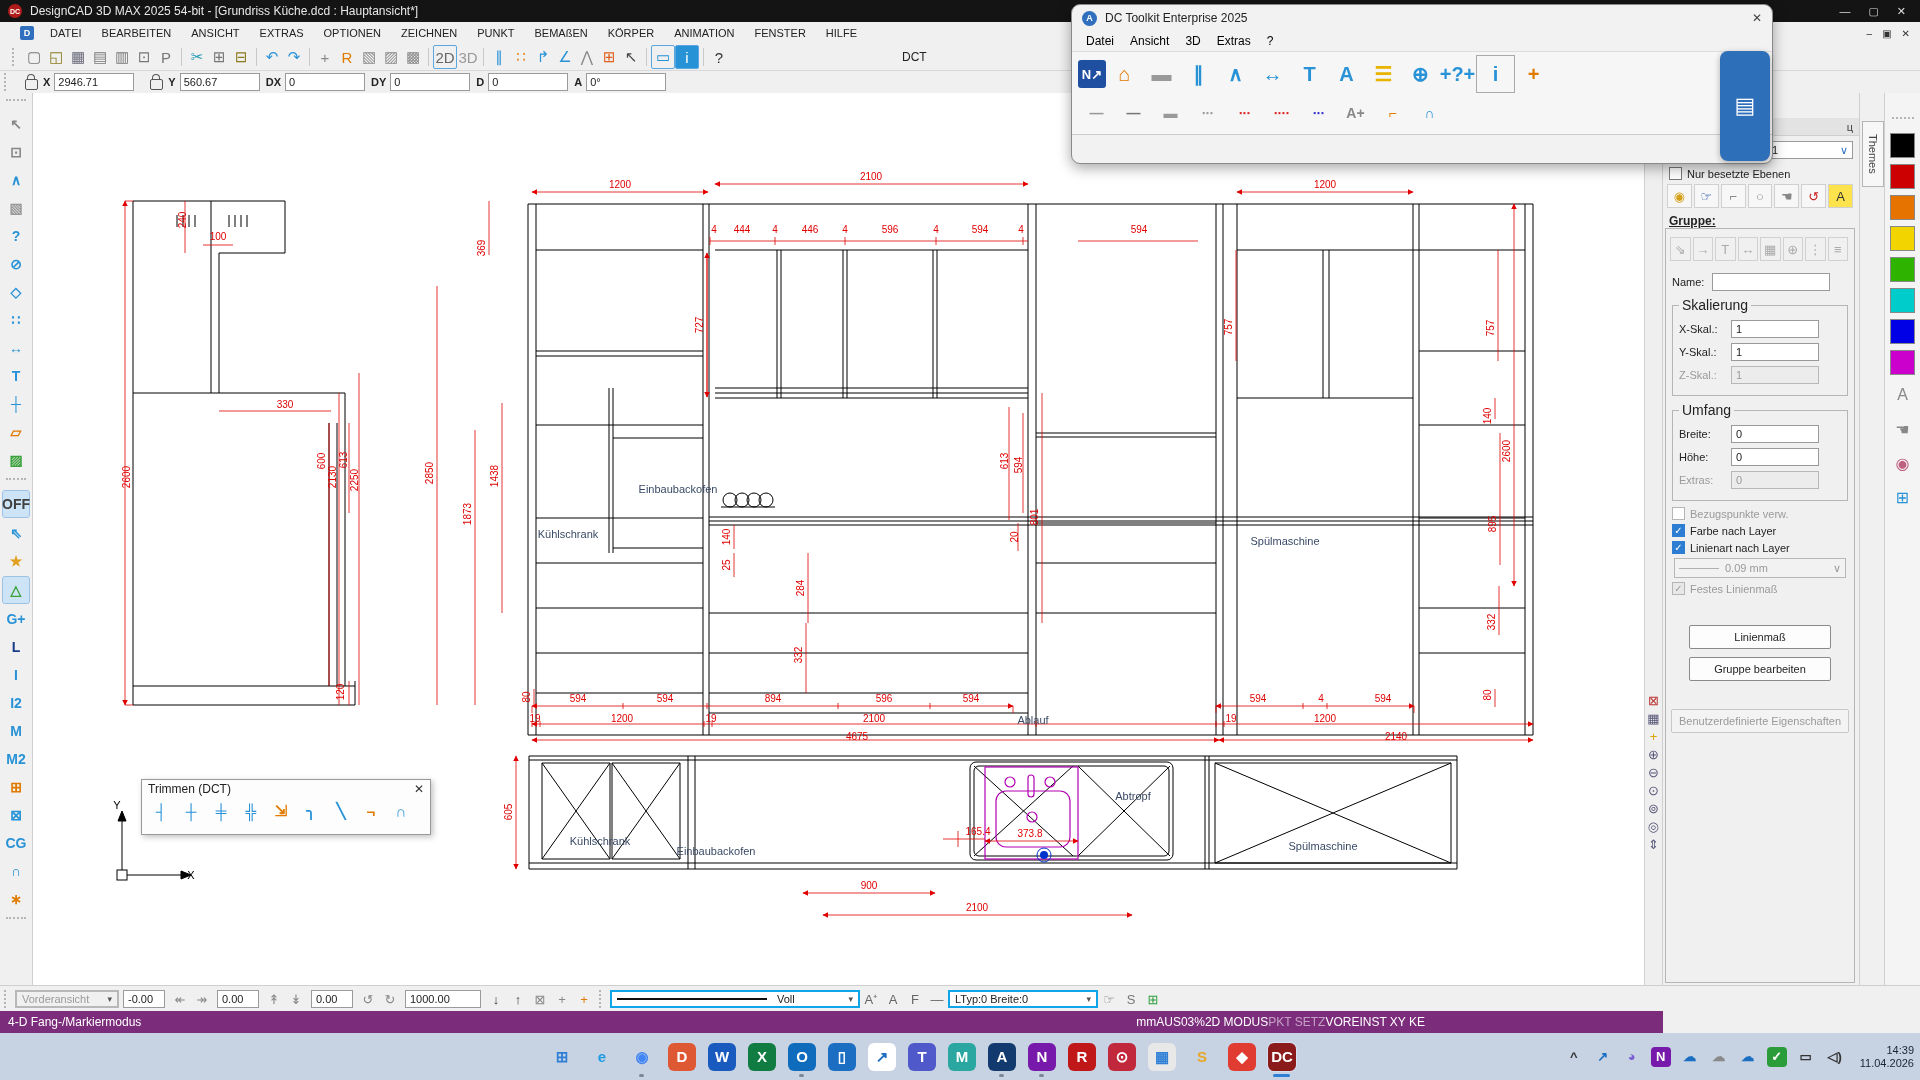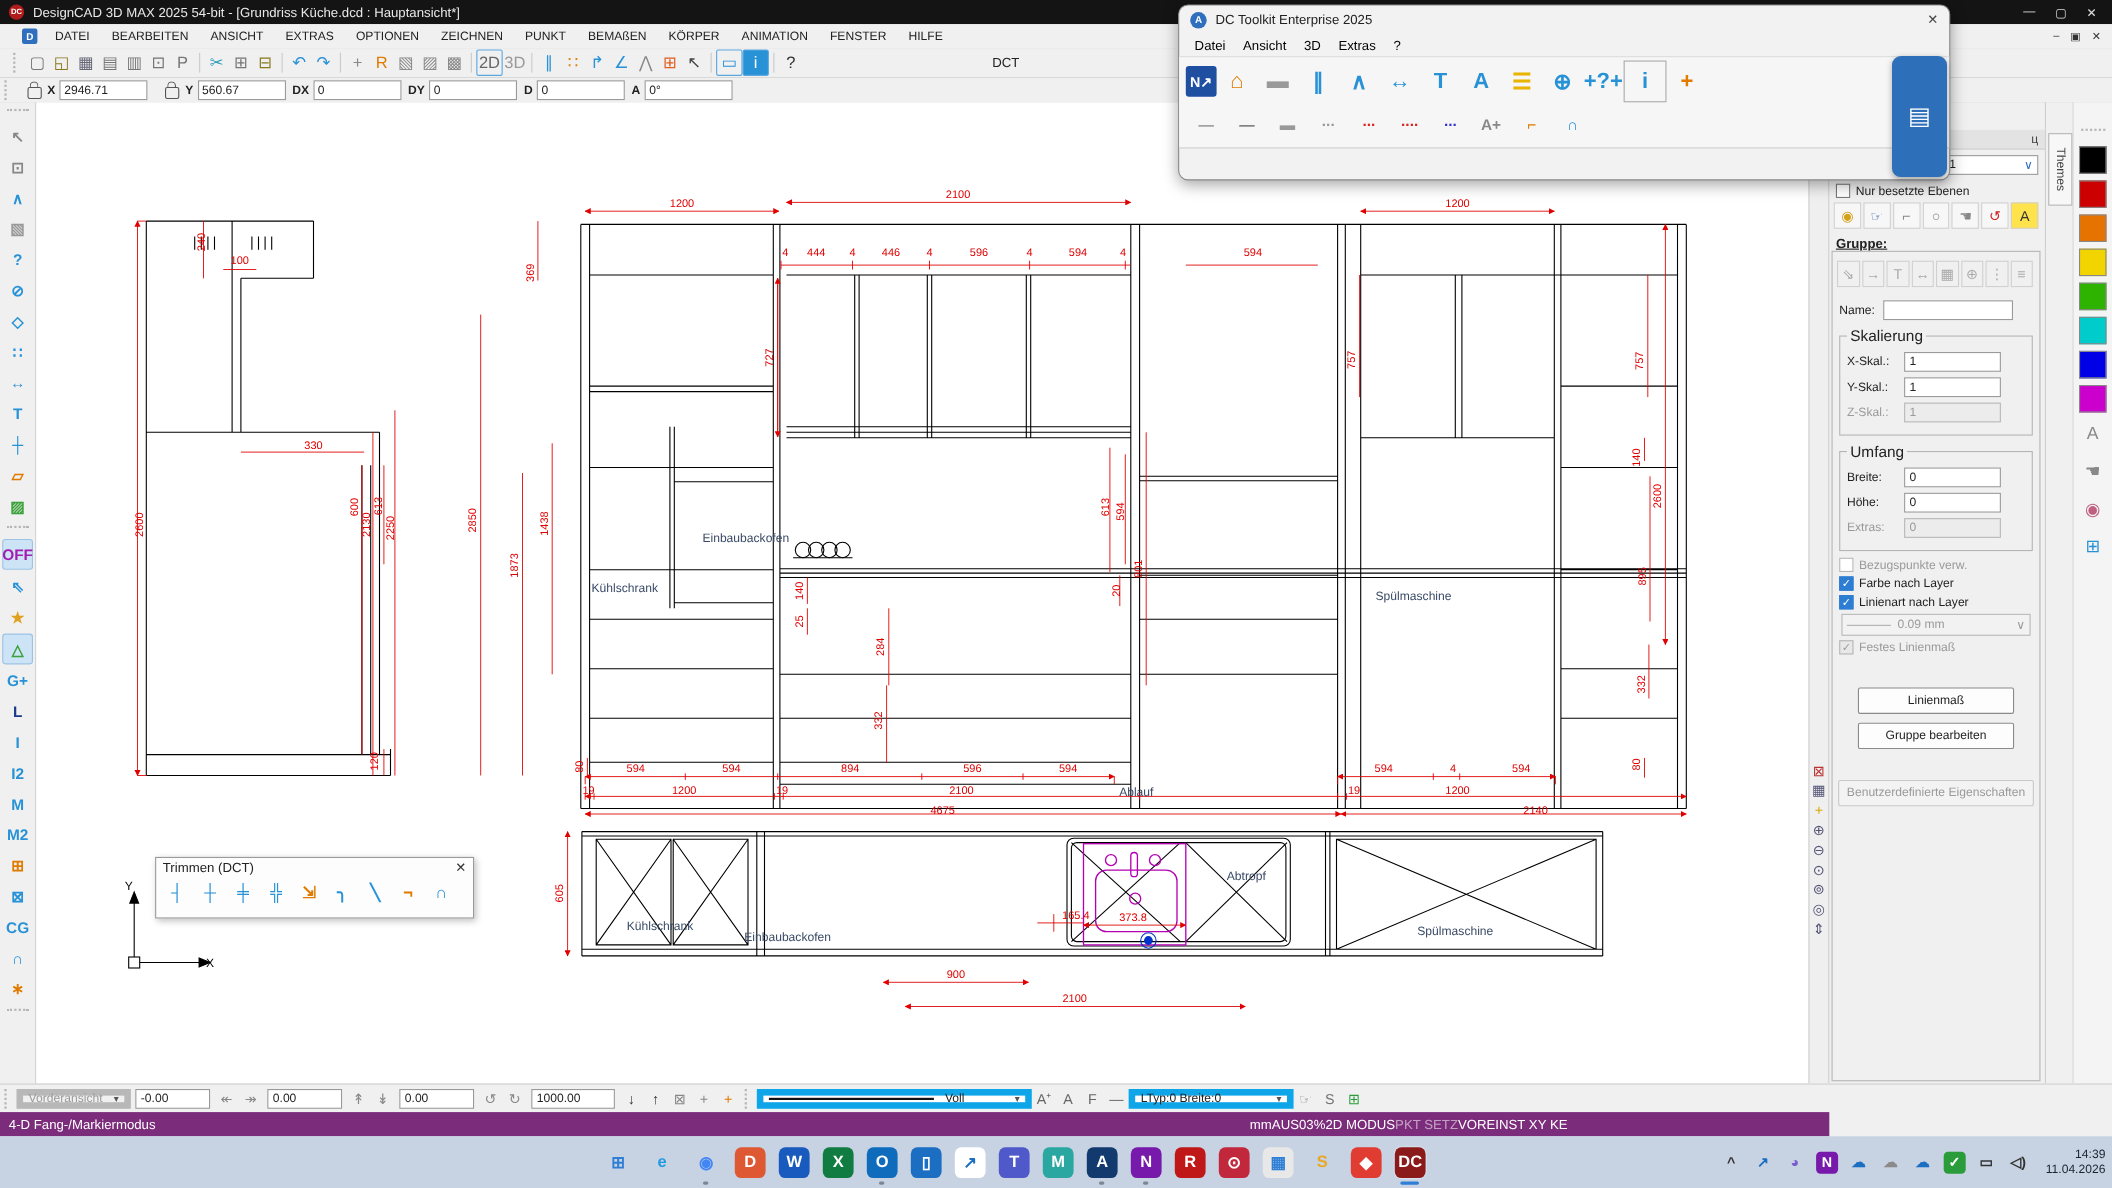--- a/index.html
+++ b/index.html
@@ -103,24 +103,24 @@
   .tk-row.small{font-size:14px;height:38px;}
   .tk-status{display:flex;height:23px;align-items:center;font-size:11px;color:#222;}
   .tk-cell{border-right:1px solid #c5c5c5;height:100%;display:flex;align-items:center;padding:0 8px;box-sizing:border-box;}
   .tk-blue{position:absolute;left:648px;top:46px;width:50px;height:110px;background:#2e6fba;border-radius:8px;
     display:flex;align-items:center;justify-content:center;color:#fff;font-size:22px;box-shadow:0 2px 6px rgba(0,0,0,.3);}
   .nav-ic{background:#1f4fa0;color:#fff !important;border-radius:3px;width:28px !important;height:28px !important;font-size:13px;}
   
   .bottombar{position:absolute;left:0;top:985px;width:1663px;height:26px;background:#f0f0f0;border-top:1px solid #cfcfcf;
     display:flex;align-items:center;font-size:11px;color:#222;}
   .bottombar .icon{width:22px;height:20px;display:flex;align-items:center;justify-content:center;font-size:13px;color:#666;}
-  .sel{height:18px;background:#fff;border:6px solid #0ea5e9;display:flex;align-items:center;padding:0 5px;box-sizing:border-box;}
+  .sel{height:18px;background:#fff;border:2px solid #0ea5e9;display:flex;align-items:center;padding:0 5px;box-sizing:border-box;}
   .sel .chev{margin-left:auto;color:#555;font-size:9px;padding-left:8px;}
   .sel.dis{background:#f0f0f0;color:#9a9a9a;border-color:#b8b8b8;}
-  .bfield{height:18px;width:68px;background:#fff;border:1px solid #9a9a9a;display:flex;align-items:center;padding:0 4px;margin:0 4px;box-sizing:border-box;}
+  .bfield{height:18px;width:42px;background:#fff;border:1px solid #9a9a9a;display:flex;align-items:center;padding:0 4px;margin:0 4px;box-sizing:border-box;}
   .lineprev{display:inline-block;width:150px;height:2px;background:#111;margin-right:10px;}
   .rfill{position:absolute;left:1663px;top:985px;width:257px;height:48px;background:#f0f0f0;border-top:1px solid #cfcfcf;}
   .statusbar{position:absolute;left:0;top:1011px;width:1663px;height:22px;background:#7b2c7b;color:#fff;
     display:flex;align-items:center;font-size:12px;padding:0 8px;box-sizing:border-box;}
   .statusbar .ritems{margin-left:auto;display:flex;padding-right:230px;}
   .statusbar .dimtx{opacity:.55;}
   
   .taskbar{position:absolute;left:0;top:1033px;width:1920px;height:47px;background:#c7d2e2;display:flex;align-items:center;}
   .tb-apps{position:absolute;left:548px;top:0;height:47px;display:flex;align-items:center;gap:12px;}
   .tb-apps .icon{width:28px;height:28px;border-radius:6px;display:flex;align-items:center;justify-content:center;
@@ -239,21 +239,21 @@
       <span class="icon" style="color: rgb(40, 146, 215);">?</span>
       <span class="icon" style="color: rgb(40, 146, 215);">⊘</span>
       <span class="icon" style="color: rgb(40, 146, 215);">◇</span>
       <span class="icon" style="color: rgb(40, 146, 215);">∷</span>
       <span class="icon" style="color: rgb(40, 146, 215);">↔</span>
       <span class="icon" style="color: rgb(40, 146, 215);">T</span>
       <span class="icon" style="color: rgb(40, 146, 215);">┼</span>
       <span class="icon" style="color: rgb(224, 123, 0);">▱</span>
       <span class="icon" style="color: rgb(58, 161, 58);">▨</span>
       <span class="hgrip"></span>
-      <span class="icon active" style="color: #a21caf;">OFF</span>
+      <span class="icon active" style="color: #404040;">OFF</span>
       <span class="icon" style="color: rgb(40, 146, 215);">⇖</span>
       <span class="icon" style="color: rgb(224, 160, 32);">★</span>
       <span class="icon active" style="color: rgb(58, 161, 58);">△</span>
       <span class="icon" style="color: rgb(40, 146, 215);">G+</span>
       <span class="icon" style="color: rgb(26, 58, 138);">L</span>
       <span class="icon" style="color: rgb(40, 146, 215);">I</span>
       <span class="icon" style="color: rgb(40, 146, 215);">I2</span>
       <span class="icon" style="color: rgb(40, 146, 215);">M</span>
       <span class="icon" style="color: rgb(40, 146, 215);">M2</span>
       <span class="icon" style="color: rgb(224, 123, 0);">⊞</span>

